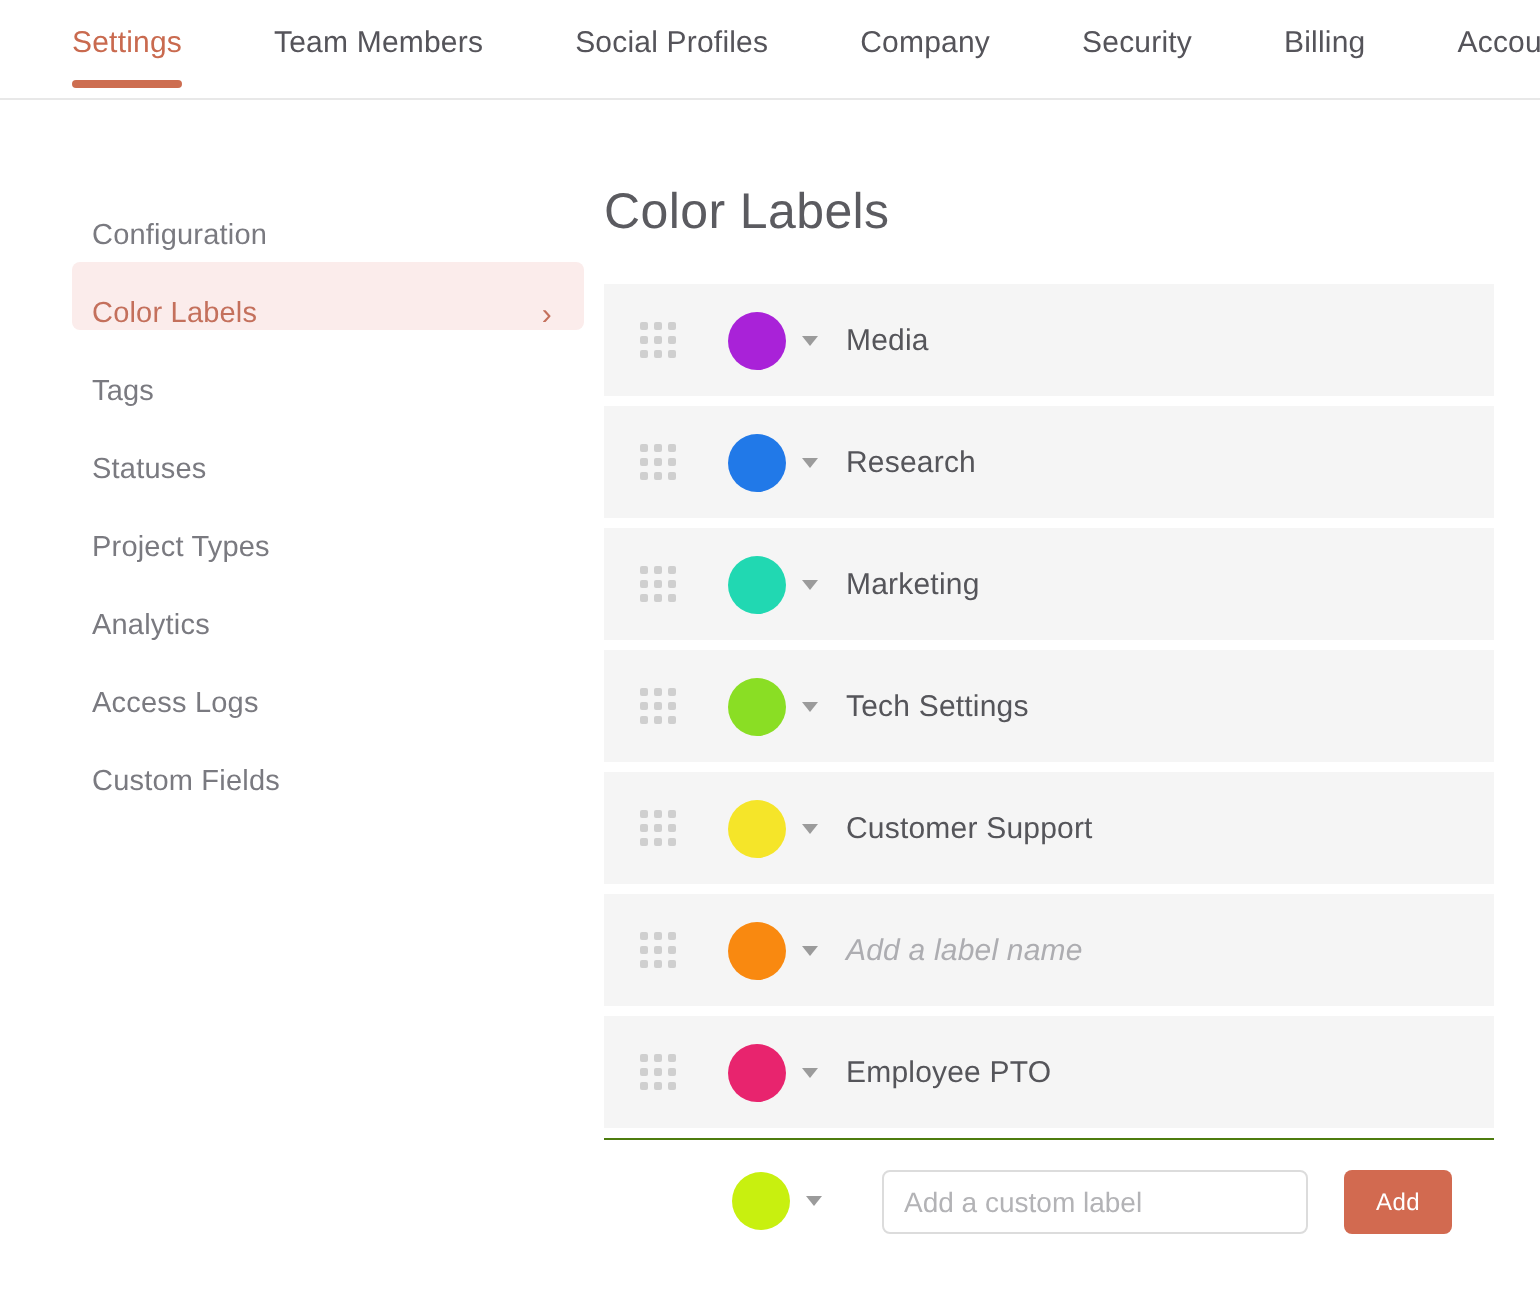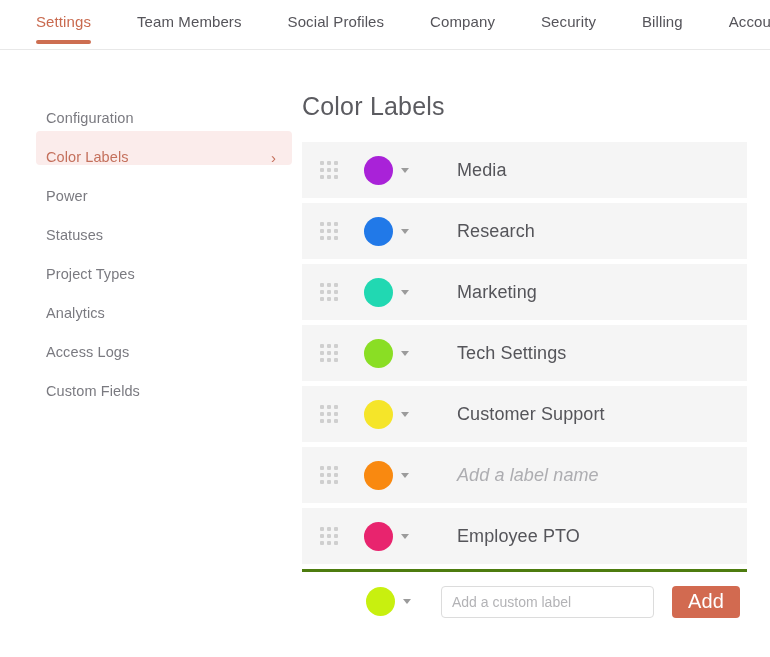--- a/index.html
+++ b/index.html
@@ -138,38 +138,38 @@
   }
   .caret {
     margin-left: 8px;
     width: 0; height: 0;
     border-left: 4px solid transparent;
     border-right: 4px solid transparent;
     border-top: 5px solid #9b9b9b;
   }
 
   .row-label {
-    margin-left: 48px;
-    font-size: 18px;
+    margin-left: 14px;
+    font-size: 15px;
     color: #55555a;
     letter-spacing: .1px;
   }
   .row-label.placeholder {
     color: #adadb1;
     font-style: italic;
   }
 
   
   .add-row {
     width: 445px;
     display: flex;
     align-items: center;
     height: 62px;
     padding-left: 18px;
-    border-top: 3px solid #4d7c0f;
+    border-top: 1px solid #4d7c0f;
     margin-top: 4px;
   }
   .add-row .swatch-wrap { margin-left: 46px; }
   .custom-input {
     margin-left: 30px;
     width: 213px;
     height: 32px;
     border: 1px solid #dcdcdc;
     border-radius: 4px;
     background: #fff;
@@ -181,21 +181,21 @@
   }
   .custom-input::placeholder { color: #b3b3b6; }
   .add-button {
     margin-left: 18px;
     height: 32px;
     padding: 0 16px;
     background: #d26a50;
     border: none;
     border-radius: 4px;
     color: #ffffff;
-    font-size: 20px;
+    font-size: 12px;
     font-family: "Liberation Sans", sans-serif;
     cursor: pointer;
     letter-spacing: .2px;
   }
 </style>
 </head>
 <body>
 
 <div class="tabbar">
     <div class="tab active">Settings</div>
@@ -211,21 +211,21 @@
 
   <nav class="sidebar">
       <div class="side-item">
         <span>Configuration</span>
       </div>
       <div class="side-item active">
         <span>Color Labels</span>
         <span class="chev">›</span>
       </div>
       <div class="side-item">
-        <span>Power</span>
+        <span>Tags</span>
       </div>
       <div class="side-item">
         <span>Statuses</span>
       </div>
       <div class="side-item">
         <span>Project Types</span>
       </div>
       <div class="side-item">
         <span>Analytics</span>
       </div>

